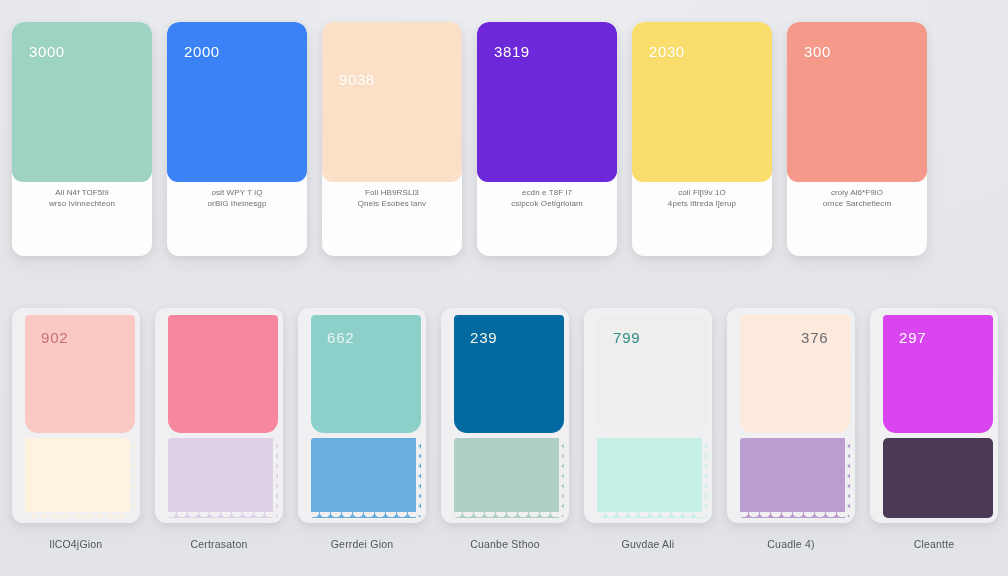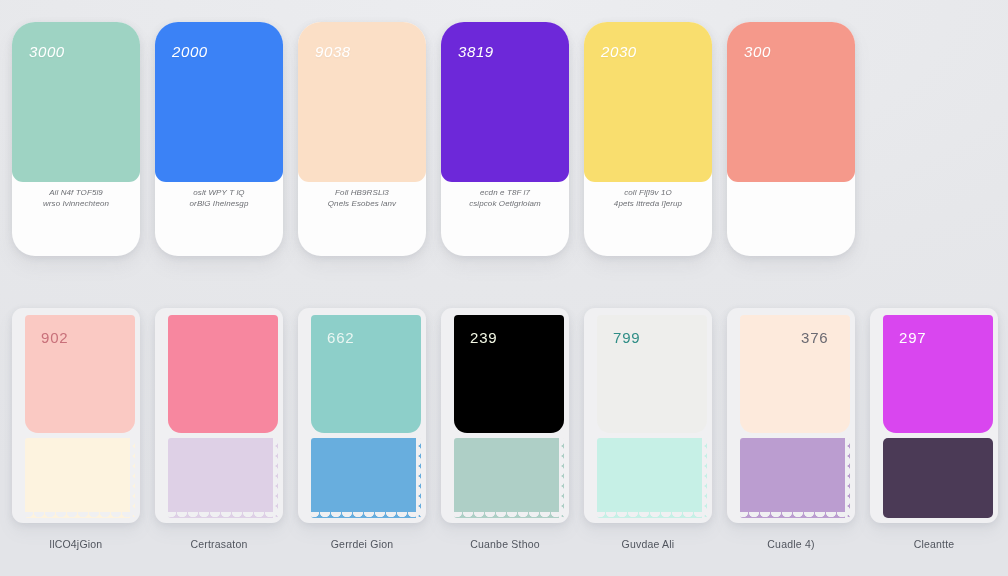--- a/index.html
+++ b/index.html
@@ -29,28 +29,27 @@
     top: 22px;
     left: 12px;
     width: 984px;
     height: 234px;
     display: flex;
     gap: 15px;
   }
 
   .swatch-card {
     position: relative;
-    width: 128px;
+    width: 140px;
     height: 234px;
-    border-radius: 23px;
+    border-radius: 12px;
     background: #fdfdfd;
     box-shadow: 0 2px 7px rgba(120,125,135,0.17), 0 10px 18px rgba(120,125,135,0.09);
     overflow: hidden;
     flex: 0 0 auto;
-    font-style: italic;
   }
 
   .swatch-chip {
     position: absolute;
     top: 0;
     left: 0;
     right: 0;
     height: 160px;
     border-radius: 12px 12px 11px 11px;
   }
@@ -192,21 +191,21 @@
         <div class="swatch-chip" style="background: #3b82f6;">
           <div class="swatch-code" style="color: rgb(255, 255, 255);">2000</div>
         </div>
         <div class="swatch-caption">
           <span class="l1">oslt WPY T lQ</span>
           <span class="l2">orBlG Iheinesgp</span>
         </div>
       </div>
       <div class="swatch-card">
         <div class="swatch-chip" style="background: rgb(251, 223, 198);">
-          <div class="swatch-code" style="color: rgb(255, 255, 255);">9038</div>
+          <div class="swatch-code" style="color: rgb(255, 255, 255); margin-top: 28px;">9038</div>
         </div>
         <div class="swatch-caption">
           <span class="l1">Foll HB9RSLl3</span>
           <span class="l2">Qnels Esobes lanv</span>
         </div>
       </div>
       <div class="swatch-card">
         <div class="swatch-chip" style="background: #6d28d9;">
           <div class="swatch-code" style="color: rgb(255, 255, 255);">3819</div>
         </div>
@@ -221,20 +220,24 @@
         </div>
         <div class="swatch-caption">
           <span class="l1">coll Fl[l9v 1O</span>
           <span class="l2">4pets ittreda l]erup</span>
         </div>
       </div>
       <div class="swatch-card">
         <div class="swatch-chip" style="background: rgb(245, 153, 139);">
           <div class="swatch-code" style="color: rgb(255, 255, 255);">300</div>
         </div>
+        <div class="swatch-caption">
+          <span class="l1">croly Al6*F9lO</span>
+          <span class="l2">ornce Sarchetlecm</span>
+        </div>
       </div>
     </div>
 
   <div class="row-bottom">
       <div class="duo-wrap">
         <div class="duo-card">
           <div class="duo-top" style="background: rgb(250, 201, 195); text-decoration: underline;">
             <div class="duo-code" style="color: rgb(200, 112, 122);">902</div>
           </div>
           <div class="duo-bottom" style="background: rgb(253, 243, 223);">
@@ -263,21 +266,21 @@
           </div>
           <div class="duo-bottom" style="background: rgb(104, 174, 222);">
             <span class="torn"></span>
             <span class="torn-side"></span>
           </div>
         </div>
         <div class="duo-label">Gerrdei Gion</div>
       </div>
       <div class="duo-wrap">
         <div class="duo-card">
-          <div class="duo-top" style="background: #000000;">
+          <div class="duo-top" style="background: #0369a1;">
             <div class="duo-code" style="color: rgb(243, 248, 229);">239</div>
           </div>
           <div class="duo-bottom" style="background: rgb(174, 207, 198);">
             <span class="torn"></span>
             <span class="torn-side"></span>
           </div>
         </div>
         <div class="duo-label">Cuanbe Sthoo</div>
       </div>
       <div class="duo-wrap">

